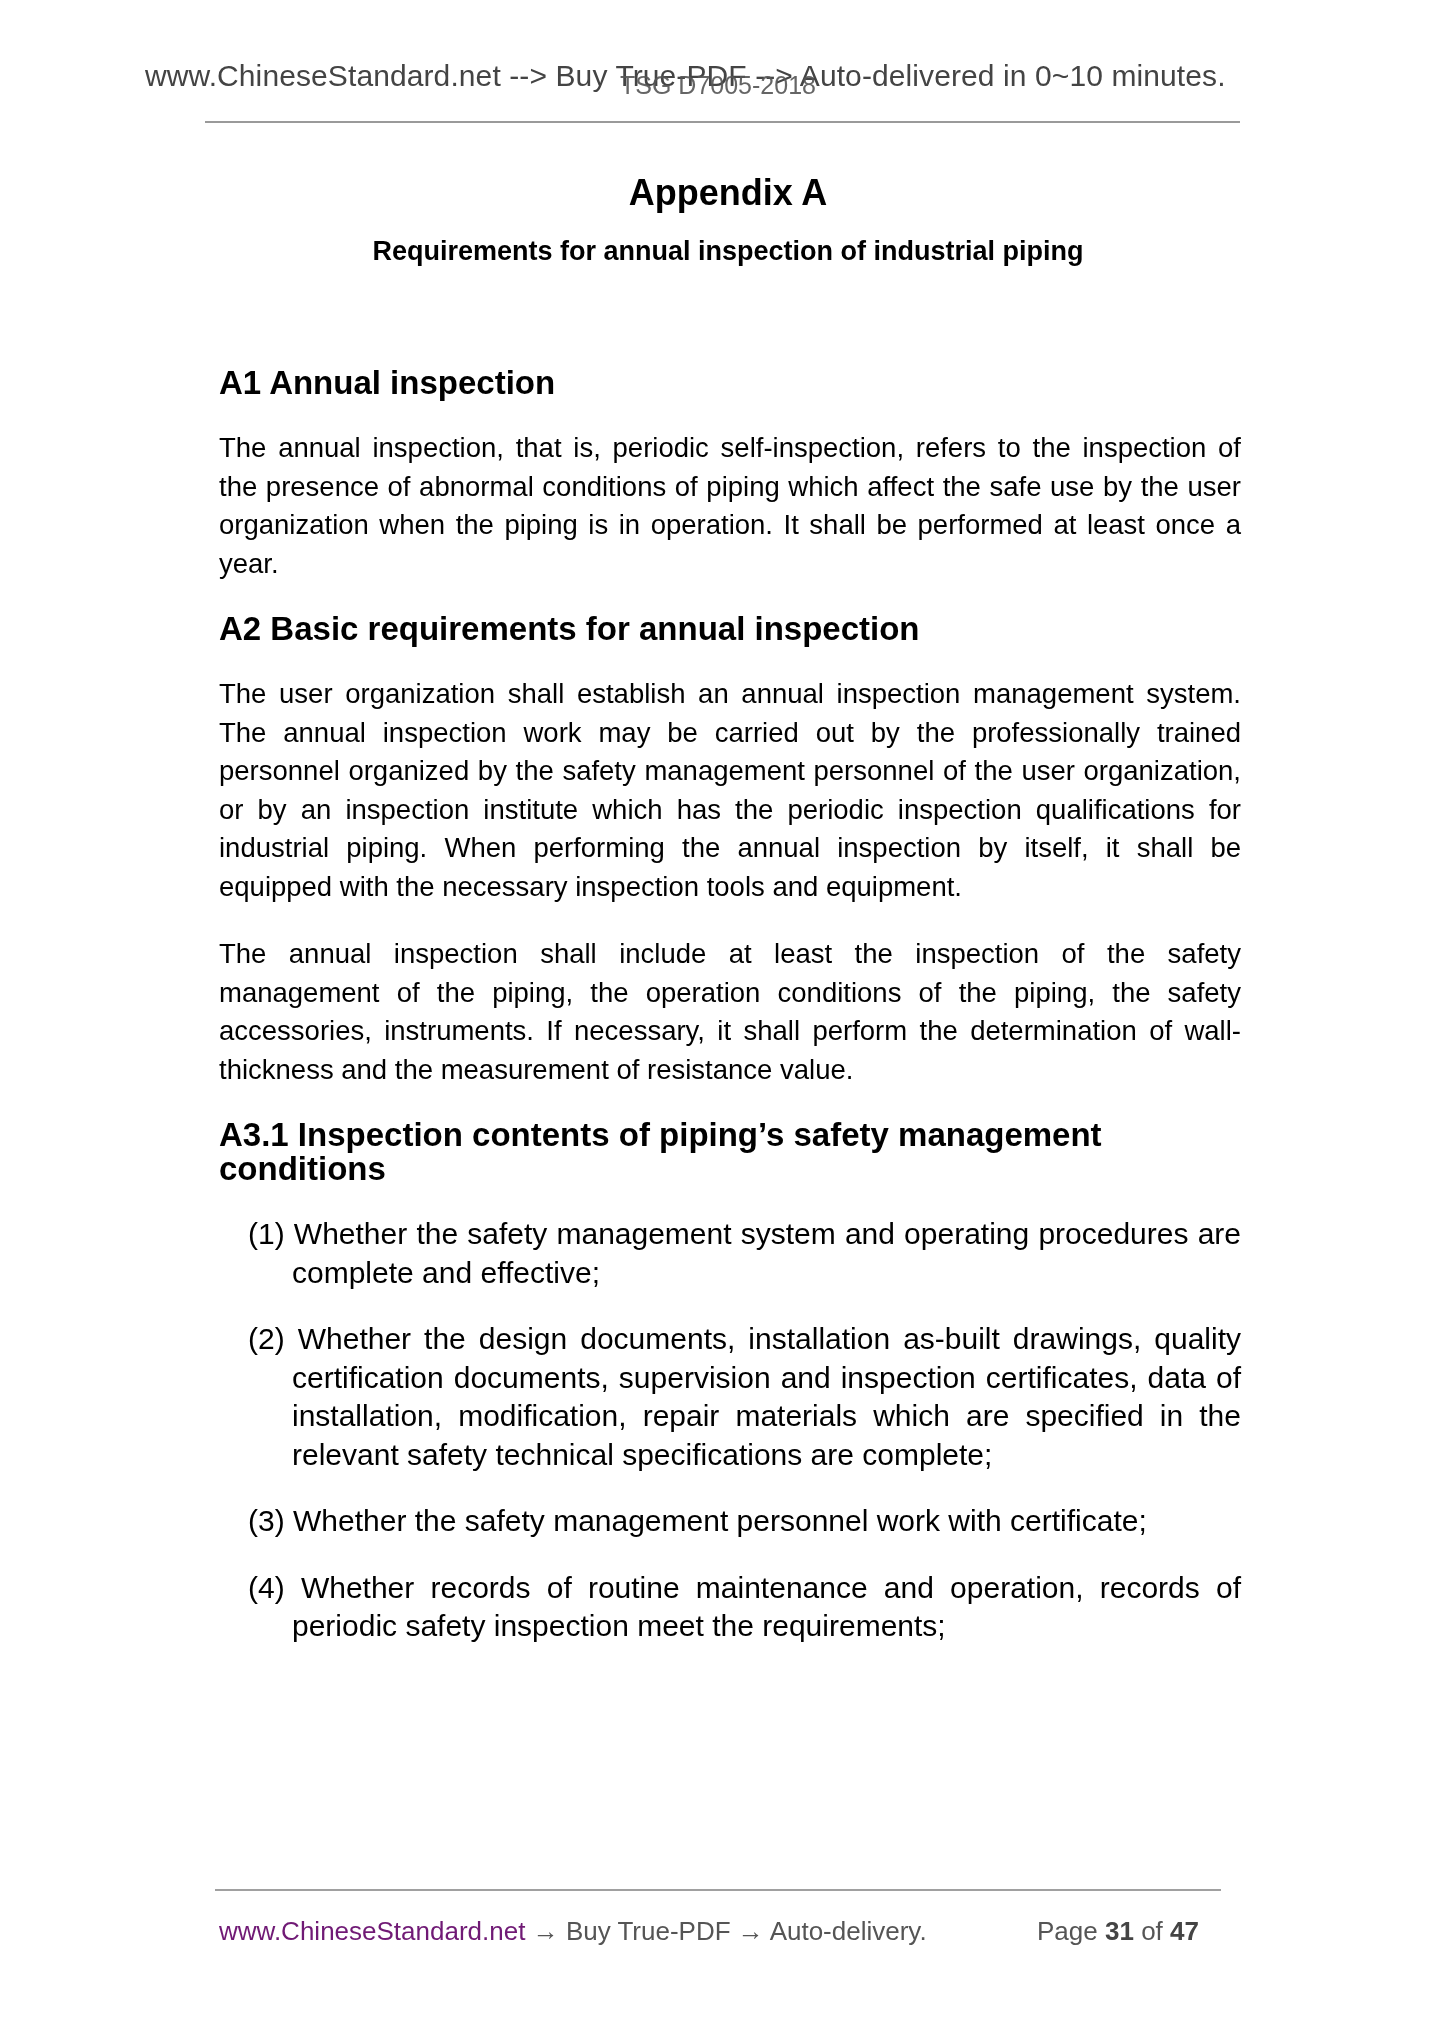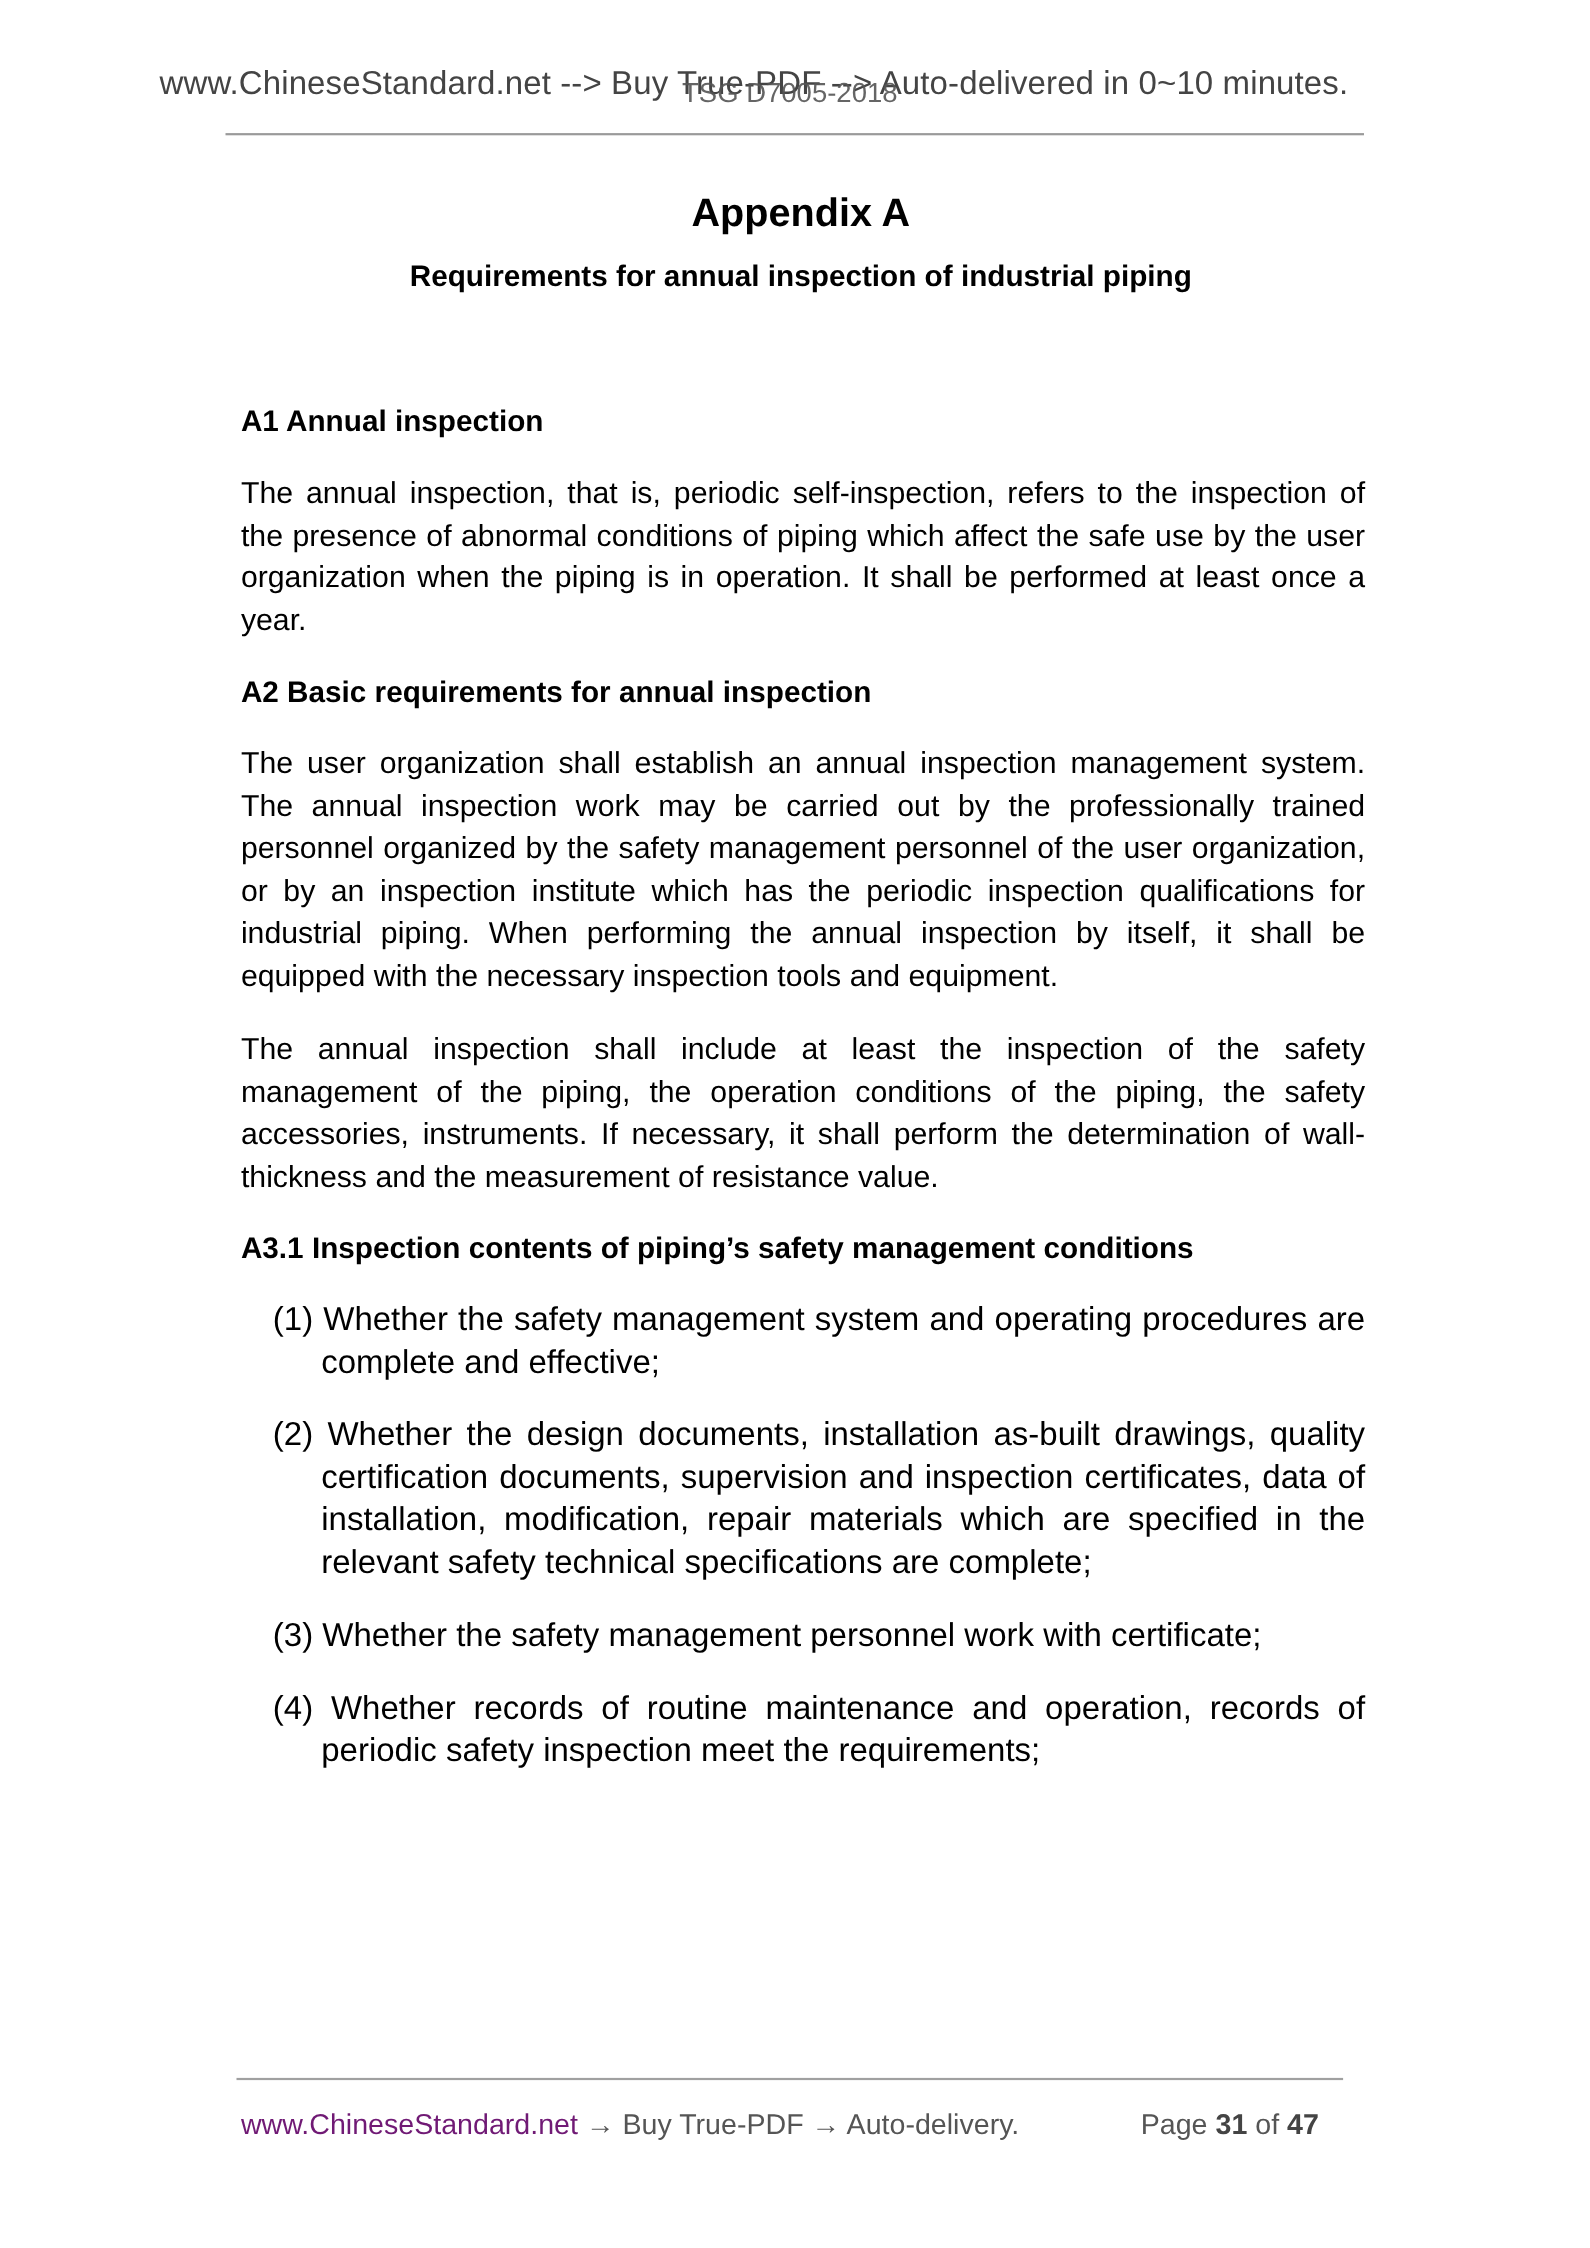--- a/index.html
+++ b/index.html
@@ -65,21 +65,21 @@
       line-height: 34px;
     }
     .content {
       position: absolute;
       left: 219px;
       top: 366px;
       width: 1022px;
     }
     .h {
       font-weight: bold;
-      font-size: 27px;
+      font-size: 33px;
       line-height: 34px;
       margin: 0 0 29px 0;
     }
     .p {
       font-size: 27.5px;
       line-height: 38.5px;
       text-align: justify;
       margin: 0 0 29px 0;
     }
     .list {

